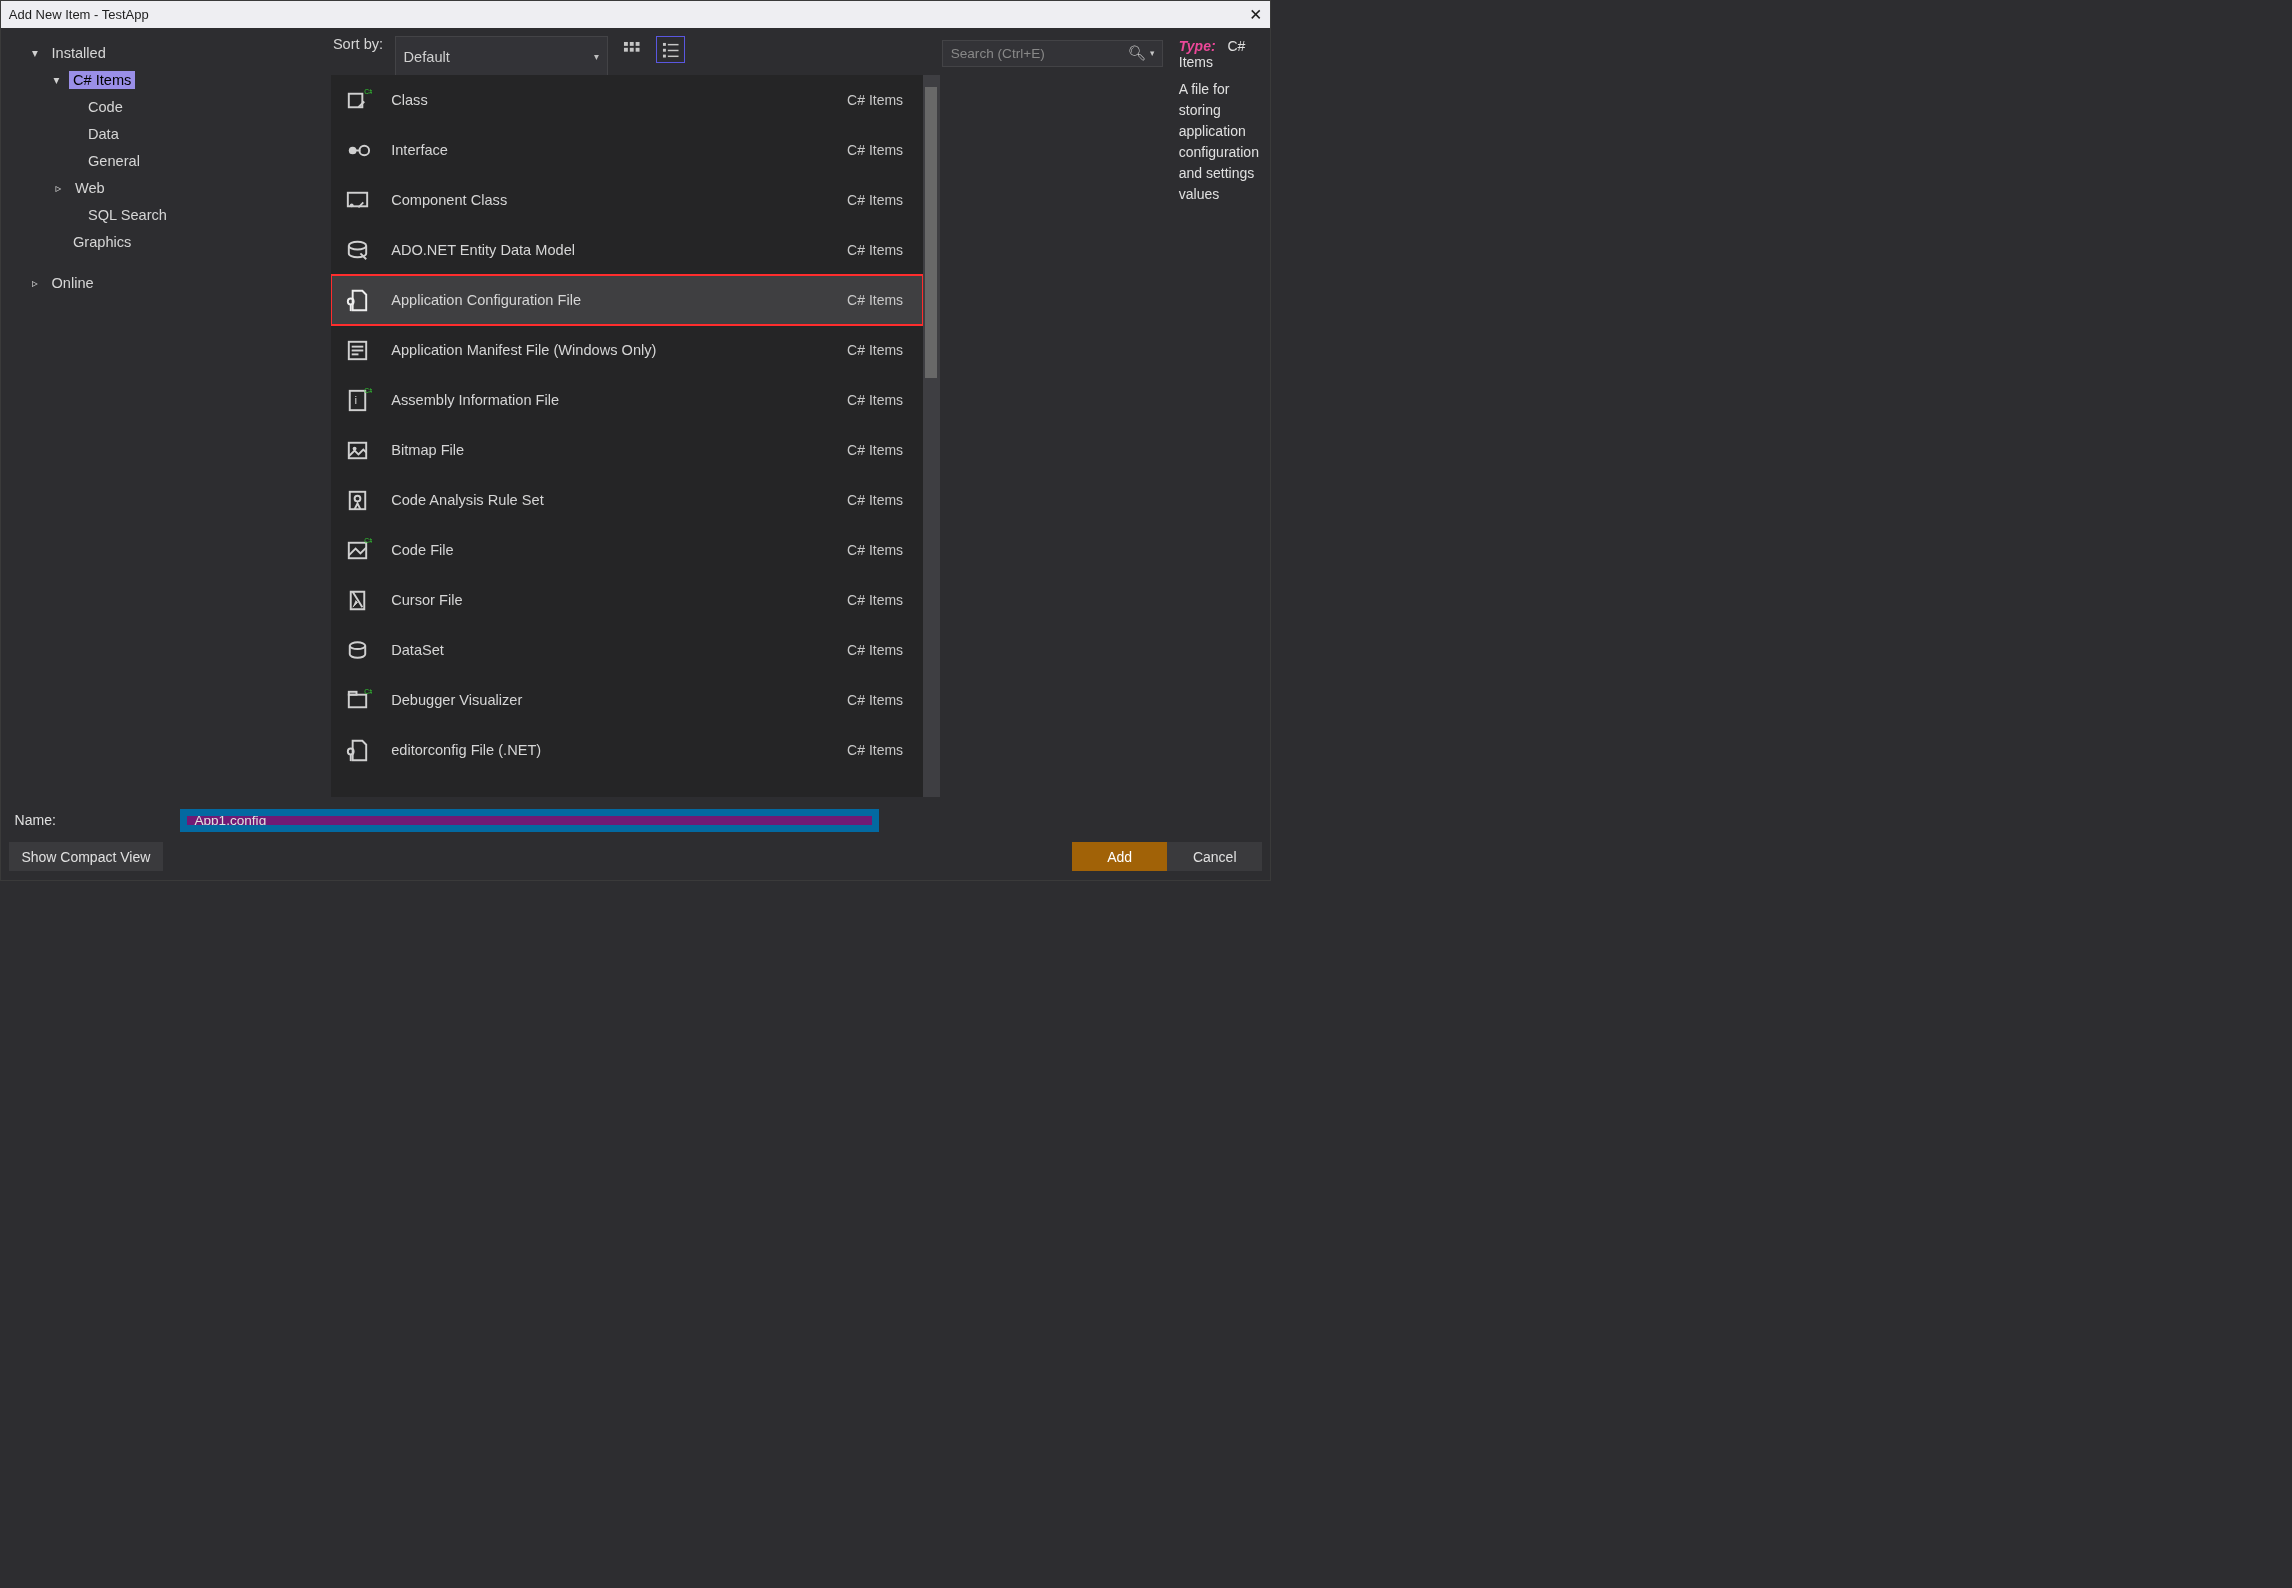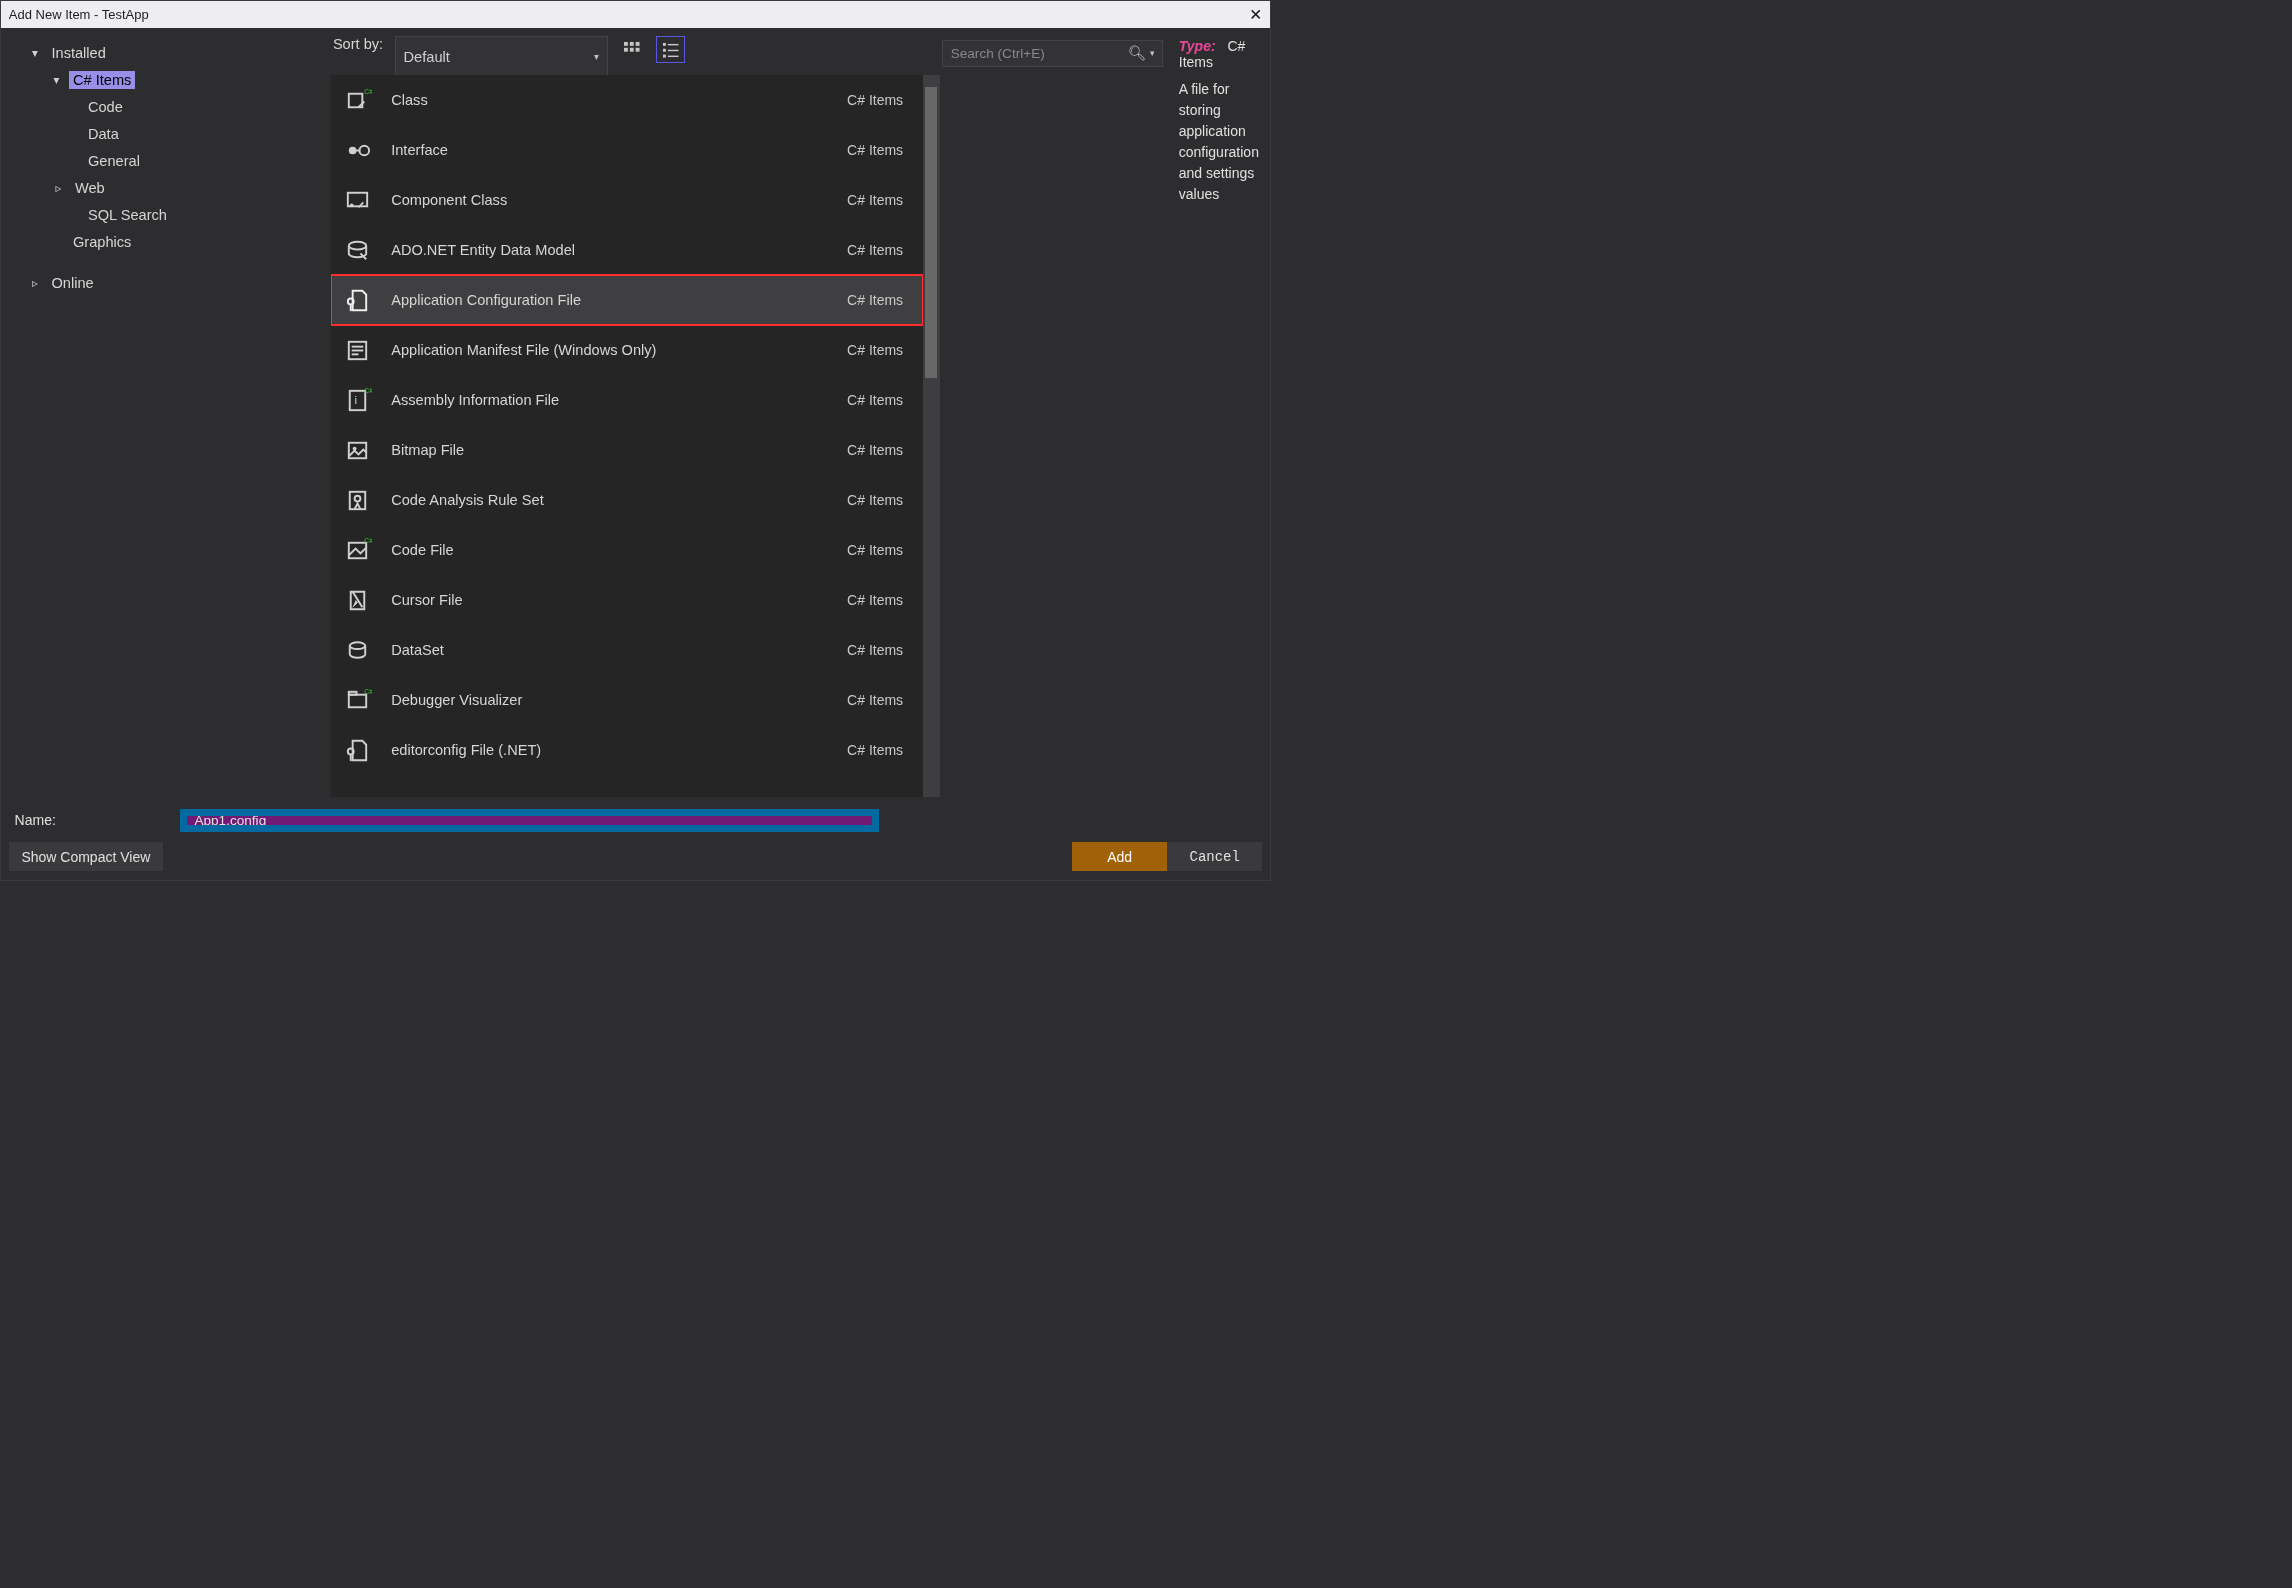--- a/index.html
+++ b/index.html
@@ -244,21 +244,20 @@
     font-size: 14px;
     margin-right: 0;
   }
   .button-row .sec-btn {
     width: 95px; height: 29px;
     background: #3a3a3d;
     color: #e0e0e0;
     border: 1px solid #3a3a3d;
     cursor: pointer;
     font-size: 14px;
-    font-family: Liberation Mono, monospace;
   }
 
   svg { display:block; }
 </style>
 </head>
 <body>
 
 <div class="titlebar">
   <span class="title-text">Add New Item - TestApp</span>
   <span class="close-x">✕</span>

